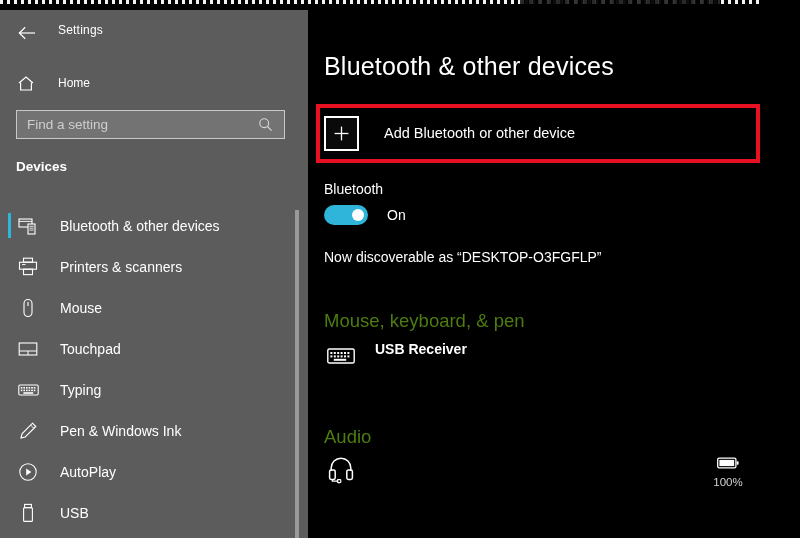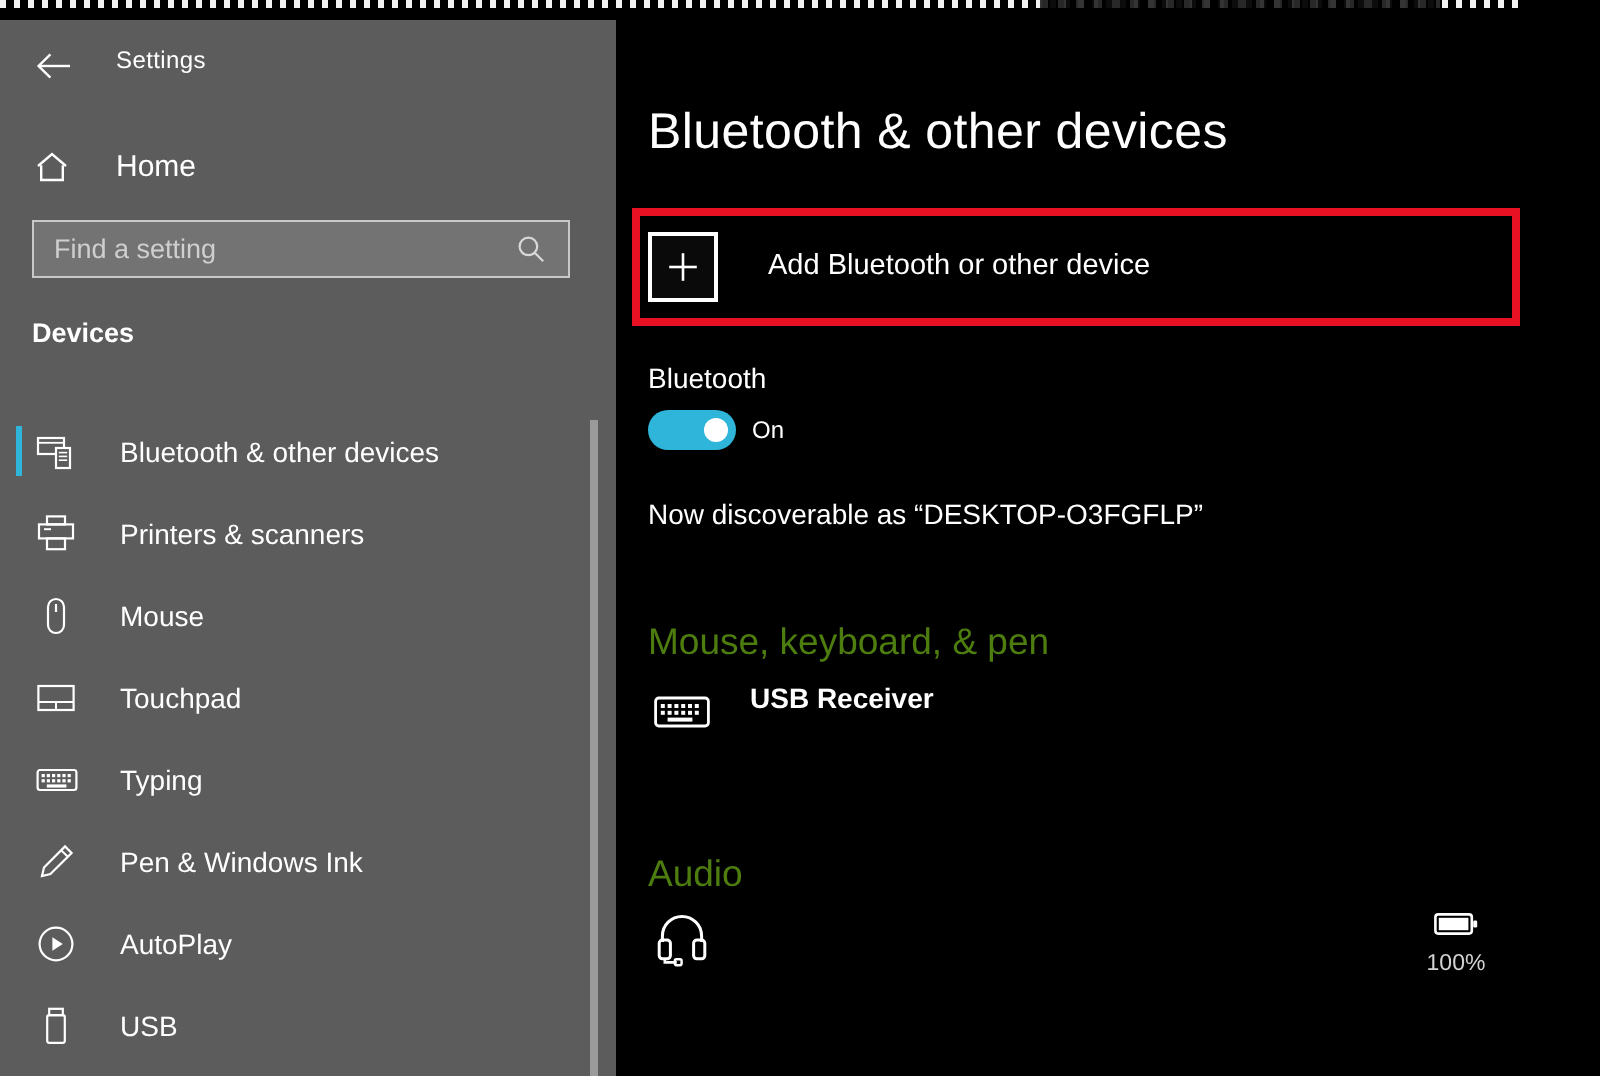--- a/index.html
+++ b/index.html
@@ -87,21 +87,21 @@
     align-items: center;
     cursor: pointer;
   }
   .home-icon {
     width: 20px; height: 20px;
     margin-left: 16px;
     display: flex; align-items: center; justify-content: center;
   }
   .home-label {
     margin-left: 22px;
-    font-size: 15px;
+    font-size: 12px;
     color: #ffffff;
   }
 
   .search-box {
     position: absolute;
     left: 16px; top: 100px;
     width: 269px;
     height: 29px;
     background: #737373;
     border: 1px solid #c8c8c8;
@@ -243,22 +243,22 @@
     flex: 0 0 auto;
   }
   .toggle .knob {
     position: absolute;
     right: 4px; top: 4px;
     width: 12px; height: 12px;
     border-radius: 50%;
     background: #ffffff;
   }
   .toggle-label {
-    margin-left: 8px;
-    font-size: 12px;
+    margin-left: 19px;
+    font-size: 14px;
     color: #ffffff;
     text-align: right;
   }
   .discoverable {
     position: absolute;
     left: 22px; top: 249px;
     font-size: 14px;
     color: #ffffff;
   }
 

